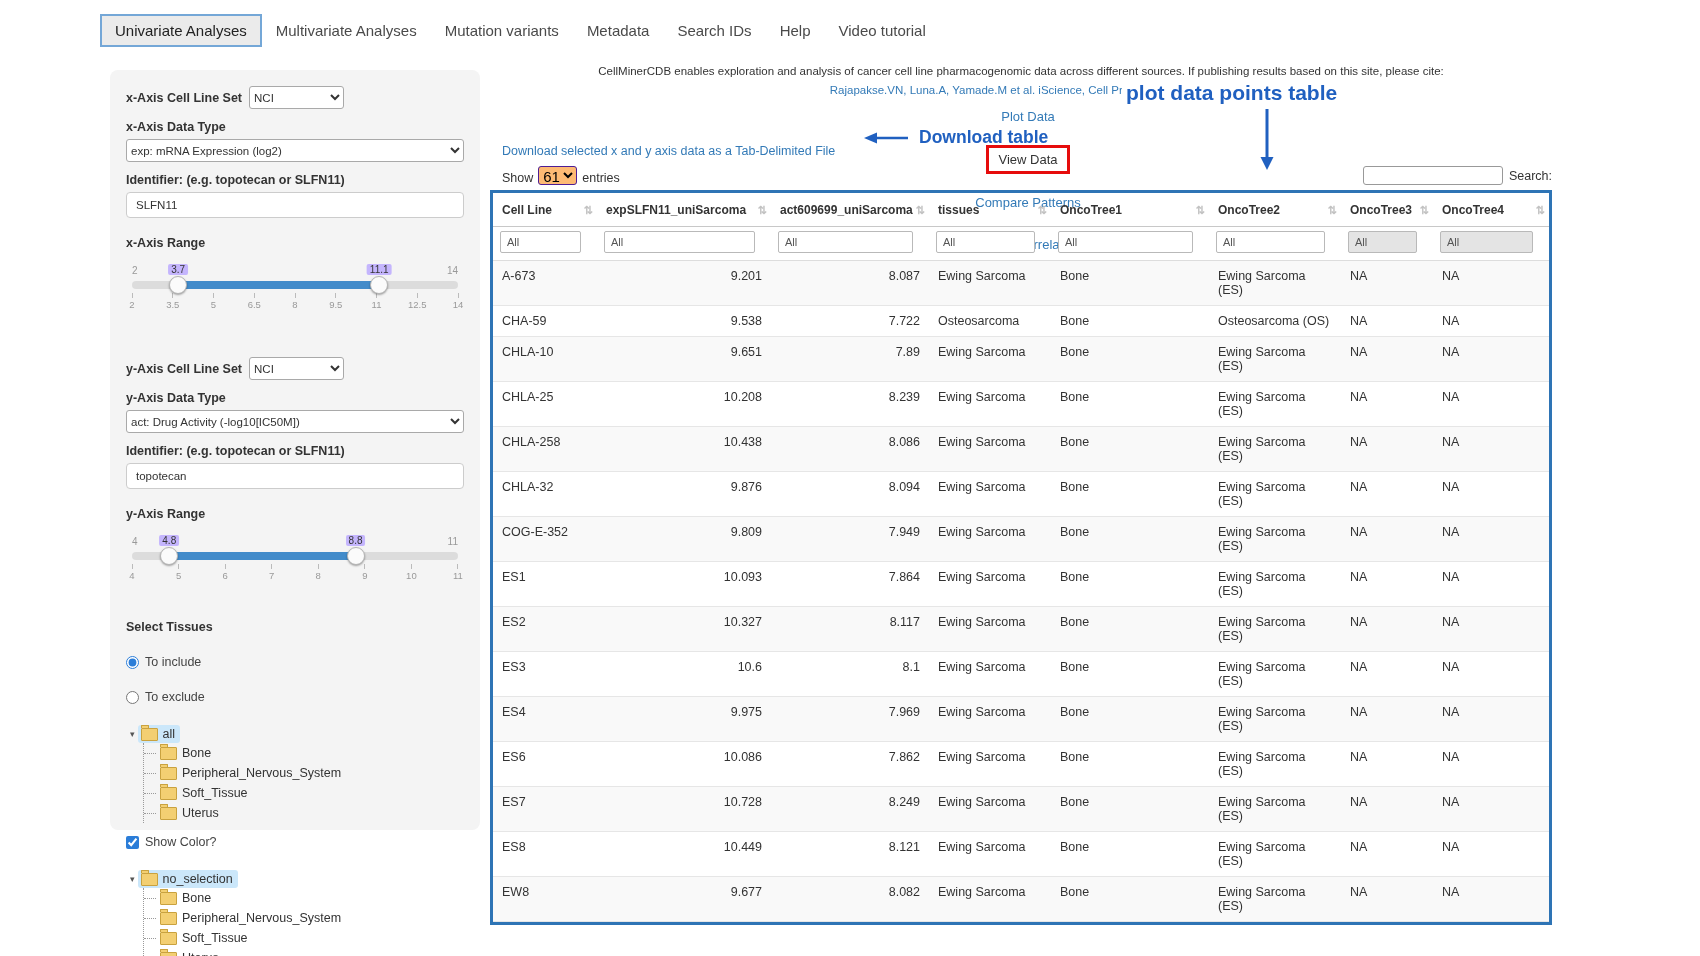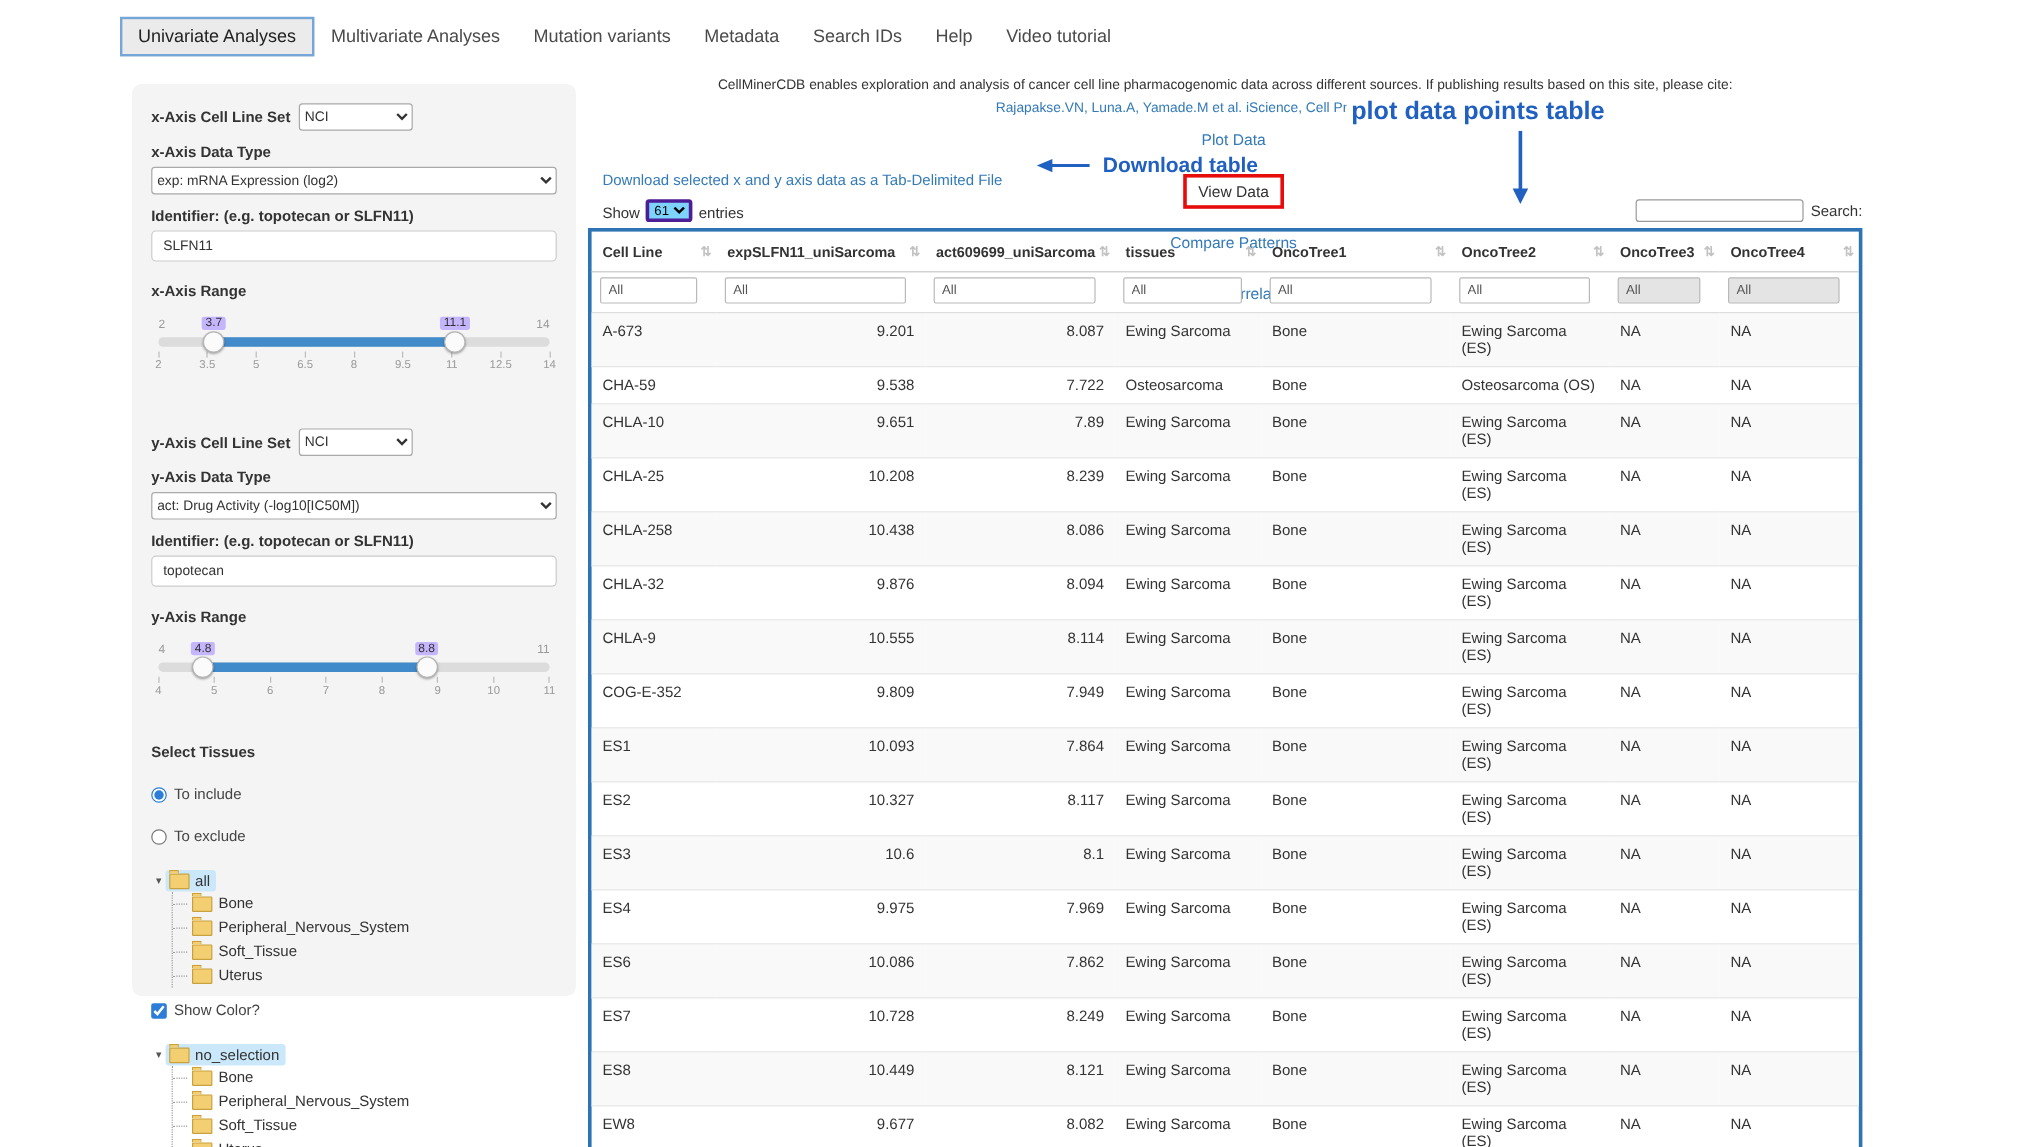--- a/index.html
+++ b/index.html
@@ -61,21 +61,21 @@
   
   .main{position:absolute;left:490px;top:60px;width:1062px;}
   .citation{margin:4px 0 0;text-align:center;font-size:11.5px;line-height:15px;color:#333;}
   .citation.cite-link{color:#337ab7;}
   .view-tabs{display:flex;align-items:center;gap:27px;margin:11px 0 0 14px;height:24px;font-size:13px;flex-direction:column;}
   .vtab{color:#337ab7;cursor:pointer;white-space:nowrap;}
   .vtab.boxed{color:#333;border:3px solid #e60c0c;padding:4px 9px;margin:-6px 0;}
   .dl-row{margin:8px 0 0 12px;}
   .dl-link{color:#337ab7;font-size:12.5px;cursor:pointer;}
   .length-row{display:flex;align-items:flex-end;gap:5px;margin:7px 0 5px 12px;font-size:12.5px;color:#333;}
-  .len-sel{font-size:11px;height:19px;border:3px solid #4c1d95;border-radius:3px;background:#7dd3fc;}
+  .len-sel{font-size:15px;height:19px;border:1px solid #4c1d95;border-radius:3px;background:#fdba74;}
   .search-wrap{margin-left:auto;display:flex;align-items:center;gap:6px;}
   .search-input{width:140px;height:19px;border:1px solid #999;border-radius:3px;box-sizing:border-box;
                 font-size:12px;padding:0 5px;}
 
   
   .table-box{border:3px solid #2e74b5;background:#fff;}
   table.dt{width:100%;border-collapse:collapse;table-layout:fixed;font-size:12.5px;color:#333;}
   table.dt col.c1{width:104px;} table.dt col.c2{width:174px;} table.dt col.c3{width:158px;}
   table.dt col.c4{width:122px;} table.dt col.c5{width:158px;} table.dt col.c6{width:132px;}
   table.dt col.c7{width:92px;}
@@ -465,30 +465,20 @@
               <td>CHLA-32</td>
               <td>9.876</td>
               <td>8.094</td>
               <td>Ewing Sarcoma</td>
               <td>Bone</td>
               <td>Ewing Sarcoma (ES)</td>
               <td>NA</td>
               <td>NA</td>
             </tr>
 
-            <tr>
-              <td>CHLA-9</td>
-              <td>10.555</td>
-              <td>8.114</td>
-              <td>Ewing Sarcoma</td>
-              <td>Bone</td>
-              <td>Ewing Sarcoma (ES)</td>
-              <td>NA</td>
-              <td>NA</td>
-            </tr>
 
             <tr>
               <td>COG-E-352</td>
               <td>9.809</td>
               <td>7.949</td>
               <td>Ewing Sarcoma</td>
               <td>Bone</td>
               <td>Ewing Sarcoma (ES)</td>
               <td>NA</td>
               <td>NA</td>

